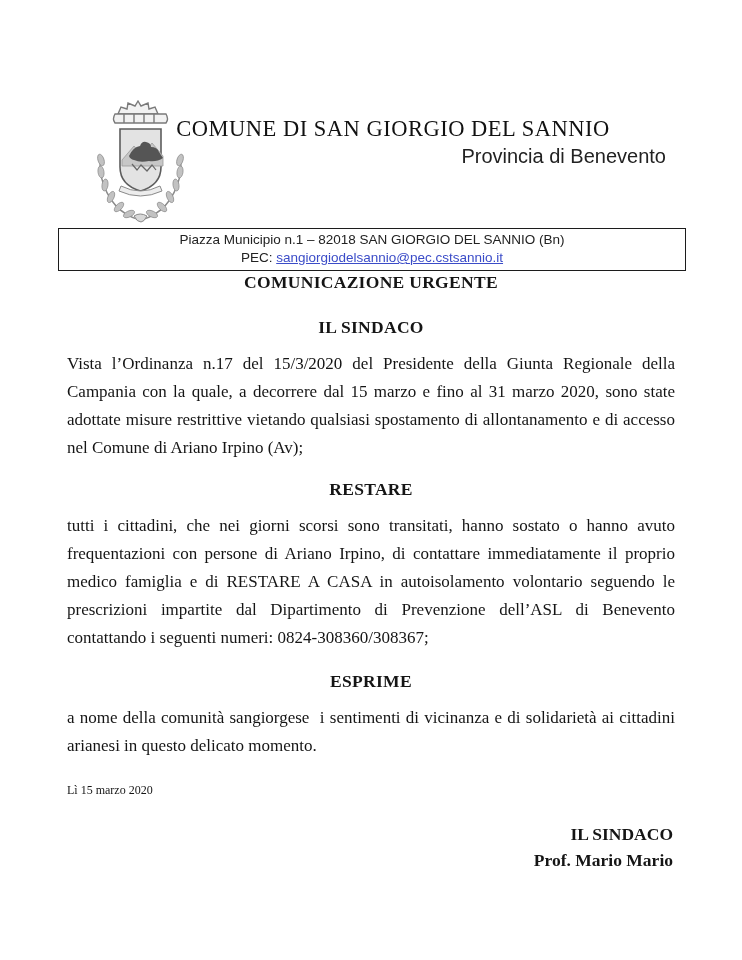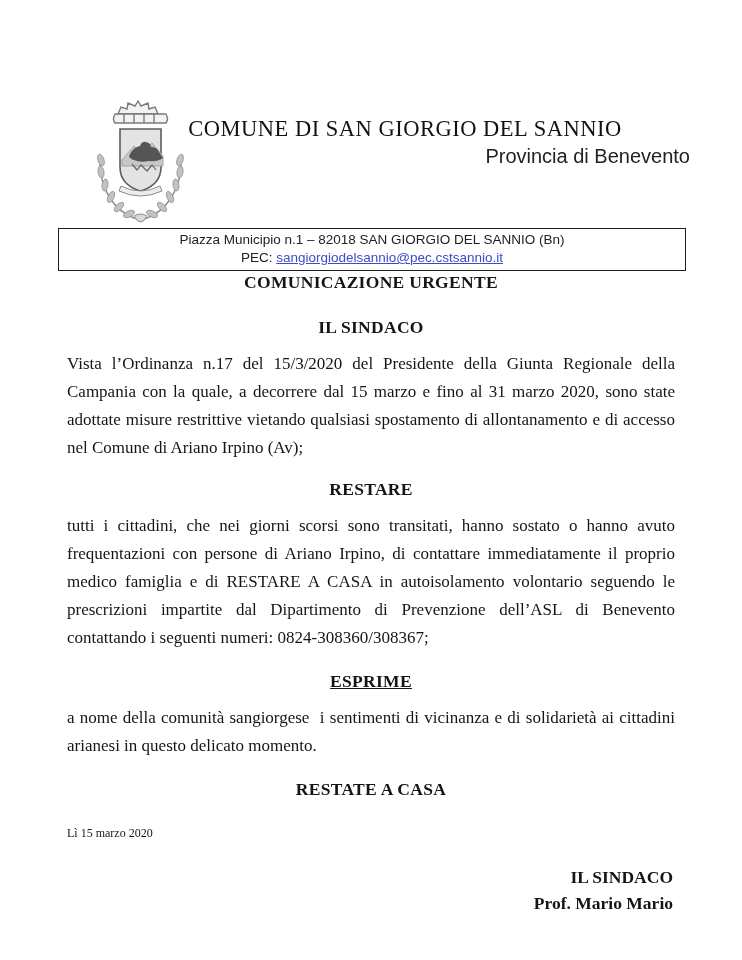--- a/index.html
+++ b/index.html
@@ -12,21 +12,21 @@
     font-family:"Liberation Serif", serif;
   }
   
   .header{
     position:absolute;top:98px;left:0;right:0;height:130px;
   }
   .crest{
     position:absolute;left:88px;top:0;width:105px;height:130px;
   }
   .head-text{
-    position:absolute;left:120px;right:52px;top:18px;text-align:center;
+    position:absolute;left:120px;right:76px;top:18px;text-align:center;
   }
   .municipality{
     font-family:"Liberation Serif", serif;
     font-size:22.5px;letter-spacing:.5px;color:#111;
     white-space:nowrap;
   }
   .province{
     font-family:"Liberation Sans", sans-serif;
     font-size:20px;color:#222;margin-top:3px;text-align:right;
   }
@@ -47,21 +47,21 @@
     position:absolute;top:268px;left:67px;right:67px;
     font-size:17px;line-height:28px;color:#151515;
   }
   .center-h{
     text-align:center;font-weight:bold;font-size:17.5px;
     margin:0;letter-spacing:.3px;
   }
   .doc-title{}
   .h-sindaco{margin-top:17px;}
   .h-invita{margin-top:13px;}
-  .h-esprime{margin-top:15px;text-decoration:underline;}
+  .h-esprime{margin-top:15px;}
   .h-restate{margin-top:15px;}
   .para{
     text-align:justify;margin:9px 0 0 0;
   }
   .date-line{margin-top:16px;font-size:12px;}
   .signature{
     margin-top:17px;text-align:right;font-weight:bold;
     font-size:17.5px;line-height:26px;padding-right:2px;
   }
 </style>
@@ -125,21 +125,20 @@
   </div>
 
   <div class="letter">
     <p class="center-h doc-title">COMUNICAZIONE URGENTE</p>
     <p class="center-h h-sindaco">IL SINDACO</p>
     <p class="para">Vista l’Ordinanza n.17 del 15/3/2020 del Presidente della Giunta Regionale della Campania con la quale, a decorrere dal 15 marzo e fino al 31 marzo 2020, sono state adottate misure restrittive vietando qualsiasi spostamento di allontanamento e di accesso nel Comune di Ariano Irpino (Av);</p>
     <p class="center-h h-invita">RESTARE</p>
     <p class="para">tutti i cittadini, che nei giorni scorsi sono transitati, hanno sostato o hanno avuto frequentazioni con persone di Ariano Irpino, di contattare immediatamente il proprio medico famiglia e di RESTARE A CASA in autoisolamento volontario seguendo le prescrizioni impartite dal Dipartimento di Prevenzione dell’ASL di Benevento contattando i seguenti numeri: 0824-308360/308367;</p>
     <p class="center-h h-esprime">ESPRIME</p>
     <p class="para">a nome della comunità sangiorgese&nbsp; i sentimenti di vicinanza e di solidarietà ai cittadini arianesi in questo delicato momento.</p>
-    <p class="center-h h-restate">RESTATE A CASA</p>
     <p class="date-line">Lì 15 marzo 2020</p>
     <div class="signature">
       <div>IL SINDACO</div>
       <div>Prof. Mario Mario</div>
     </div>
   </div>
 
 </div>
 
 </body></html>

